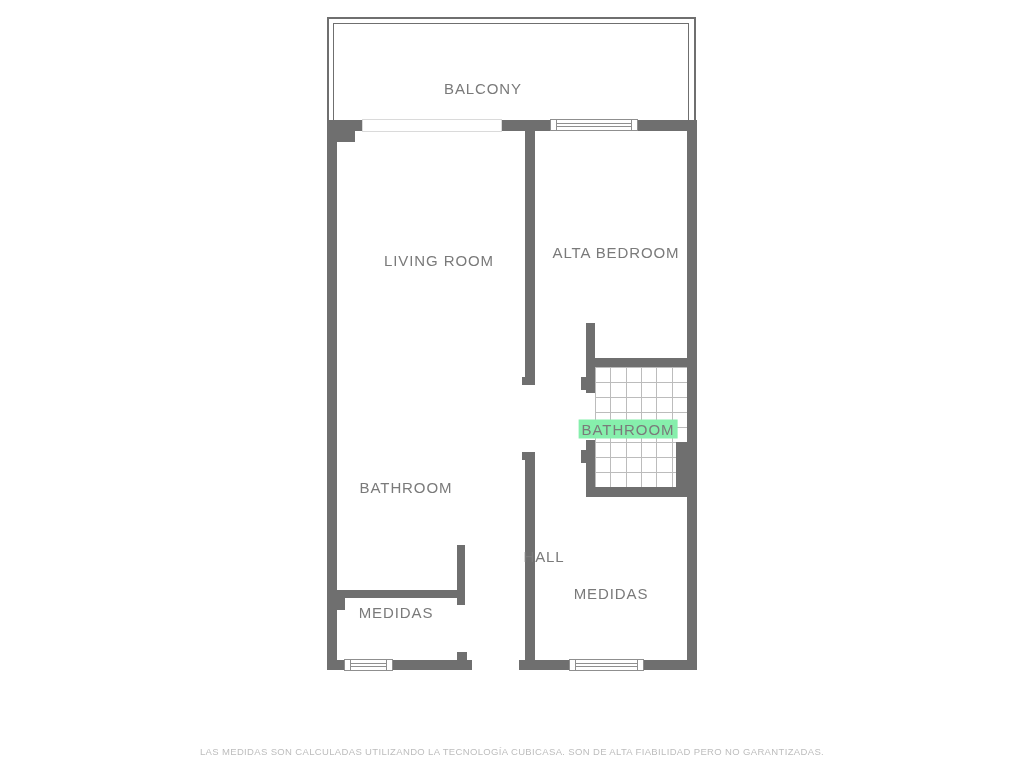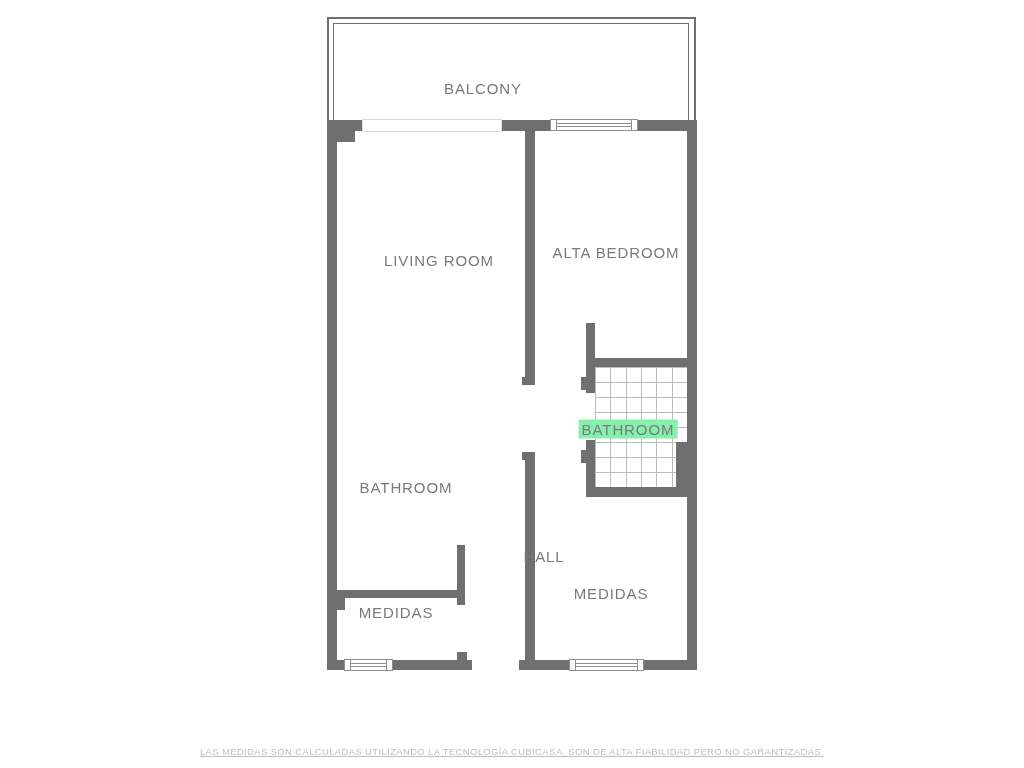--- a/index.html
+++ b/index.html
@@ -26,21 +26,21 @@
   .window i{position:absolute;background:var(--window_border);}
   .window .c1{left:5px;top:0;bottom:0;width:1px;}
   .window .c2{right:5px;top:0;bottom:0;width:1px;}
   .window .l1{left:6px;right:6px;top:32%;height:1px;}
   .window .l2{left:6px;right:6px;bottom:32%;height:1px;}
   .room-label{position:absolute;transform:translate(-50%,-50%);color:var(--label);
       font-size:15px;letter-spacing:.9px;white-space:nowrap;}
   .room-label.bg{background:#86efac;padding:1px 3px;}
   .compass{position:absolute;left:618px;top:28px;width:80px;height:95px;}
   .disclaimer{position:absolute;left:50%;top:736px;transform:translateX(-50%);
-      font-size:9.5px;letter-spacing:.35px;color:var(--disclaimer);white-space:nowrap;text-decoration:underline;}
+      font-size:9.5px;letter-spacing:.35px;color:var(--disclaimer);white-space:nowrap;}
 </style>
 </head>
 <body>
 
 <div class="stage">
 
   <svg class="compass" viewBox="0 0 80 95" xmlns="http://www.w3.org/2000/svg">
 
     <path d="M 46.85 11.23 A 48 48 0 0 1 38.54 90.38 L 34.78 83.32 A 40 40 0 0 0 41.71 17.36 Z" fill="#ffffff" stroke="#3c3c3c" stroke-width="1.3"></path>
 

